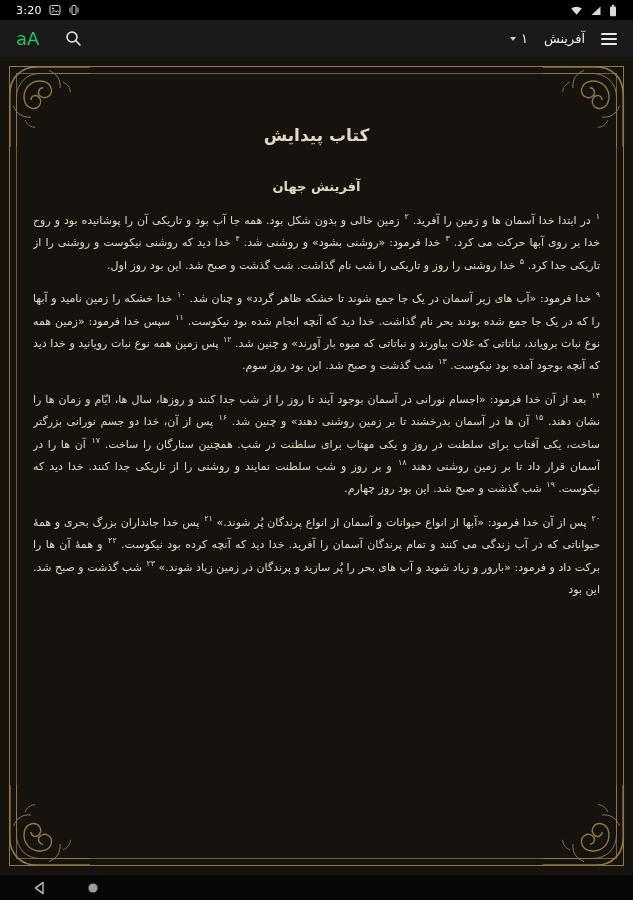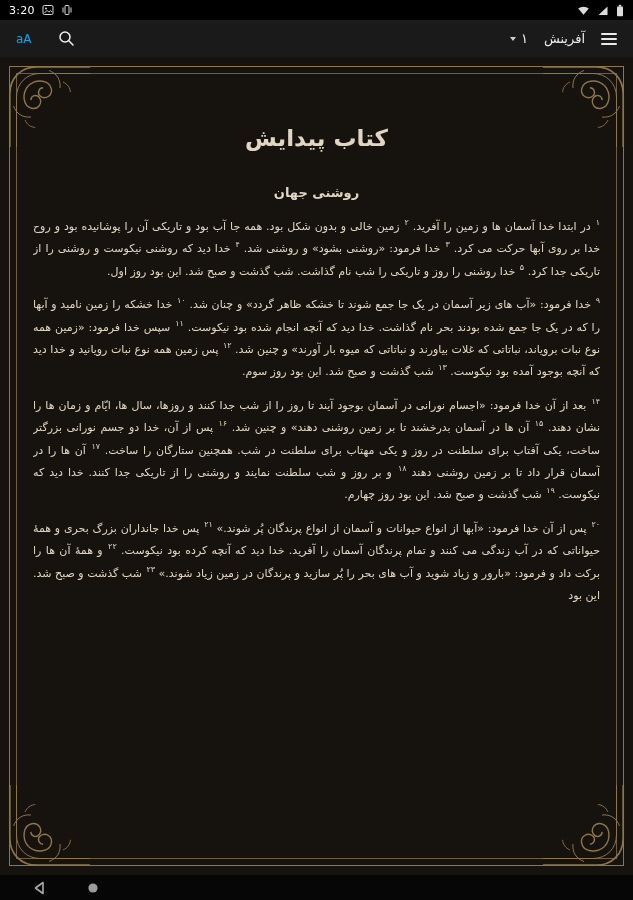--- a/index.html
+++ b/index.html
@@ -1,50 +1,50 @@
 <!DOCTYPE html>
 <html lang="fa"><head>
 <meta charset="utf-8">
 <style>
   * { box-sizing: border-box; margin: 0; padding: 0; }
   html, body { width: 633px; height: 900px; background: #000; overflow: hidden; }
   body { font-family: "DejaVu Sans", sans-serif; }
   .screen { position: relative; width: 633px; height: 900px; background: #000; }
 
   
-  .status-bar { height: 20px; display: flex; align-items: center; justify-content: space-between; padding: 0 9px; background: #000; }
+  .status-bar { height: 20px; display: flex; align-items: center; justify-content: space-between; padding: 0 16px; background: #000; }
   .sb-group { display: flex; align-items: center; gap: 7px; }
   .sb-time { color: #fff; font-size: 11px; letter-spacing: .3px; }
 
   
   .action-bar { height: 37px; background: #1a1a1a; display: flex; align-items: center; justify-content: space-between; padding: 0 16px; }
   .ab-group { display: flex; align-items: center; }
   .ab-left { gap: 26px; }
   .ab-right { gap: 16px; }
-  .font-size-btn { color: #0ea5e9; font-size: 12px; background: none; border: none; font-family: inherit; cursor: pointer; }
+  .font-size-btn { color: #22c55e; font-size: 18px; background: none; border: none; font-family: inherit; cursor: pointer; }
   .icon-btn { background: none; border: none; display: flex; align-items: center; cursor: pointer; }
   .chapter-dd { display: flex; align-items: center; gap: 5px; color: #ececec; font-size: 13px; background: none; border: none; font-family: inherit; cursor: pointer; }
   .caret-down { width: 0; height: 0; border-left: 3.5px solid transparent; border-right: 3.5px solid transparent; border-top: 4.5px solid #cfcfcf; }
   .book-label { color: #ececec; font-size: 13px; background: none; border: none; font-family: inherit; cursor: pointer; }
   .hamburger { display: flex; flex-direction: column; gap: 3px; }
   .hamburger span { display: block; width: 16px; height: 2px; background: #e9e9e9; border-radius: 1px; }
 
   
   .reader { position: relative; height: 818px; background: #16120d; overflow: hidden; }
   .frame-outer { position: absolute; inset: 9px; border: 1.6px solid #8d7748; pointer-events: none; }
   .frame-inner { position: absolute; inset: 16px; border: 1px solid #715e3a; pointer-events: none; }
   .corner { position: absolute; width: 90px; height: 90px; pointer-events: none; }
   .corner.tl { top: 0; left: 0; }
   .corner.tr { top: 0; right: 0; transform: scaleX(-1); }
   .corner.bl { bottom: 0; left: 0; transform: scaleY(-1); }
   .corner.br { bottom: 0; right: 0; transform: scale(-1,-1); }
 
   .text-area { position: absolute; top: 0; bottom: 14px; left: 33px; right: 33px; padding-top: 68px;
                direction: rtl; color: #e0d6c2; text-align: justify; overflow: hidden; }
-  .book-title { font-size: 23px; font-weight: bold; text-align: center; margin-bottom: 34px; }
+  .book-title { font-size: 17px; font-weight: bold; text-align: center; margin-bottom: 34px; }
   .chapter-heading { font-size: 15px; font-weight: bold; text-align: center; margin-bottom: 37px; }
   .section-heading { font-size: 13px; font-weight: bold; text-align: center; margin-bottom: 16px; }
   .para { font-size: 11px; line-height: 22.4px; margin-bottom: 11px; }
   .vnum { font-size: 8px; line-height: 0; vertical-align: 5px; color: #e0d6c2; padding-left: 1px; }
 
   
   .nav-bar { position: absolute; left: 0; bottom: 0; width: 100%; height: 25px; background: #060606;
              display: flex; align-items: center; gap: 40px; padding-left: 33px; }
   .nav-btn { background: none; border: none; display: flex; align-items: center; cursor: pointer; }
 </style>
@@ -132,21 +132,21 @@
       </svg>
     <svg class="corner bl" viewBox="0 0 90 90">
         <use href="#corner-orn"></use>
       </svg>
     <svg class="corner br" viewBox="0 0 90 90">
         <use href="#corner-orn"></use>
       </svg>
 
     <div class="text-area" lang="fa" dir="rtl">
       <h1 class="book-title">کتاب پیدایش</h1>
-      <h3 class="section-heading">روشنی جهان</h3>
+      <h3 class="section-heading">آفرینش جهان</h3>
       <div>
           <p class="para"><sup class="vnum">۱</sup>&nbsp;در ابتدا خدا آسمان ها و زمین را آفرید. <sup class="vnum">۲</sup>&nbsp;زمین خالی و بدون شکل بود. همه جا آب بود و تاریکی آن را پوشانیده بود و روح خدا بر روی آبها حرکت می کرد. <sup class="vnum">۳</sup>&nbsp;خدا فرمود: «روشنی بشود» و روشنی شد. <sup class="vnum">۴</sup>&nbsp;خدا دید که روشنی نیکوست و روشنی را از تاریکی جدا کرد. <sup class="vnum">۵</sup>&nbsp;خدا روشنی را روز و تاریکی را شب نام گذاشت. شب گذشت و صبح شد. این بود روز اول. </p>
           <p class="para"><sup class="vnum">۹</sup>&nbsp;خدا فرمود: «آب های زیر آسمان در یک جا جمع شوند تا خشکه ظاهر گردد» و چنان شد. <sup class="vnum">۱۰</sup>&nbsp;خدا خشکه را زمین نامید و آبها را که در یک جا جمع شده بودند بحر نام گذاشت. خدا دید که آنچه انجام شده بود نیکوست. <sup class="vnum">۱۱</sup>&nbsp;سپس خدا فرمود: «زمین همه نوع نبات برویاند، نباتاتی که غلات بیاورند و نباتاتی که میوه بار آورند» و چنین شد. <sup class="vnum">۱۲</sup>&nbsp;پس زمین همه نوع نبات رویانید و خدا دید که آنچه بوجود آمده بود نیکوست. <sup class="vnum">۱۳</sup>&nbsp;شب گذشت و صبح شد. این بود روز سوم. </p>
           <p class="para"><sup class="vnum">۱۴</sup>&nbsp;بعد از آن خدا فرمود: «اجسام نورانی در آسمان بوجود آیند تا روز را از شب جدا کنند و روزها، سال ها، ایّام و زمان ها را نشان دهند. <sup class="vnum">۱۵</sup>&nbsp;آن ها در آسمان بدرخشند تا بر زمین روشنی دهند» و چنین شد. <sup class="vnum">۱۶</sup>&nbsp;پس از آن، خدا دو جسم نورانی بزرگتر ساخت، یکی آفتاب برای سلطنت در روز و یکی مهتاب برای سلطنت در شب. همچنین ستارگان را ساخت. <sup class="vnum">۱۷</sup>&nbsp;آن ها را در آسمان قرار داد تا بر زمین روشنی دهند <sup class="vnum">۱۸</sup>&nbsp;و بر روز و شب سلطنت نمایند و روشنی را از تاریکی جدا کنند. خدا دید که نیکوست. <sup class="vnum">۱۹</sup>&nbsp;شب گذشت و صبح شد. این بود روز چهارم. </p>
           <p class="para"><sup class="vnum">۲۰</sup>&nbsp;پس از آن خدا فرمود: «آبها از انواع حیوانات و آسمان از انواع پرندگان پُر شوند.» <sup class="vnum">۲۱</sup>&nbsp;پس خدا جانداران بزرگ بحری و همهٔ حیواناتی که در آب زندگی می کنند و تمام پرندگان آسمان را آفرید. خدا دید که آنچه کرده بود نیکوست. <sup class="vnum">۲۲</sup>&nbsp;و همهٔ آن ها را برکت داد و فرمود: «بارور و زیاد شوید و آب های بحر را پُر سازید و پرندگان در زمین زیاد شوند.» <sup class="vnum">۲۳</sup>&nbsp;شب گذشت و صبح شد. این بود </p>
         </div>
     </div>
   </div>
 
   <div class="nav-bar">

